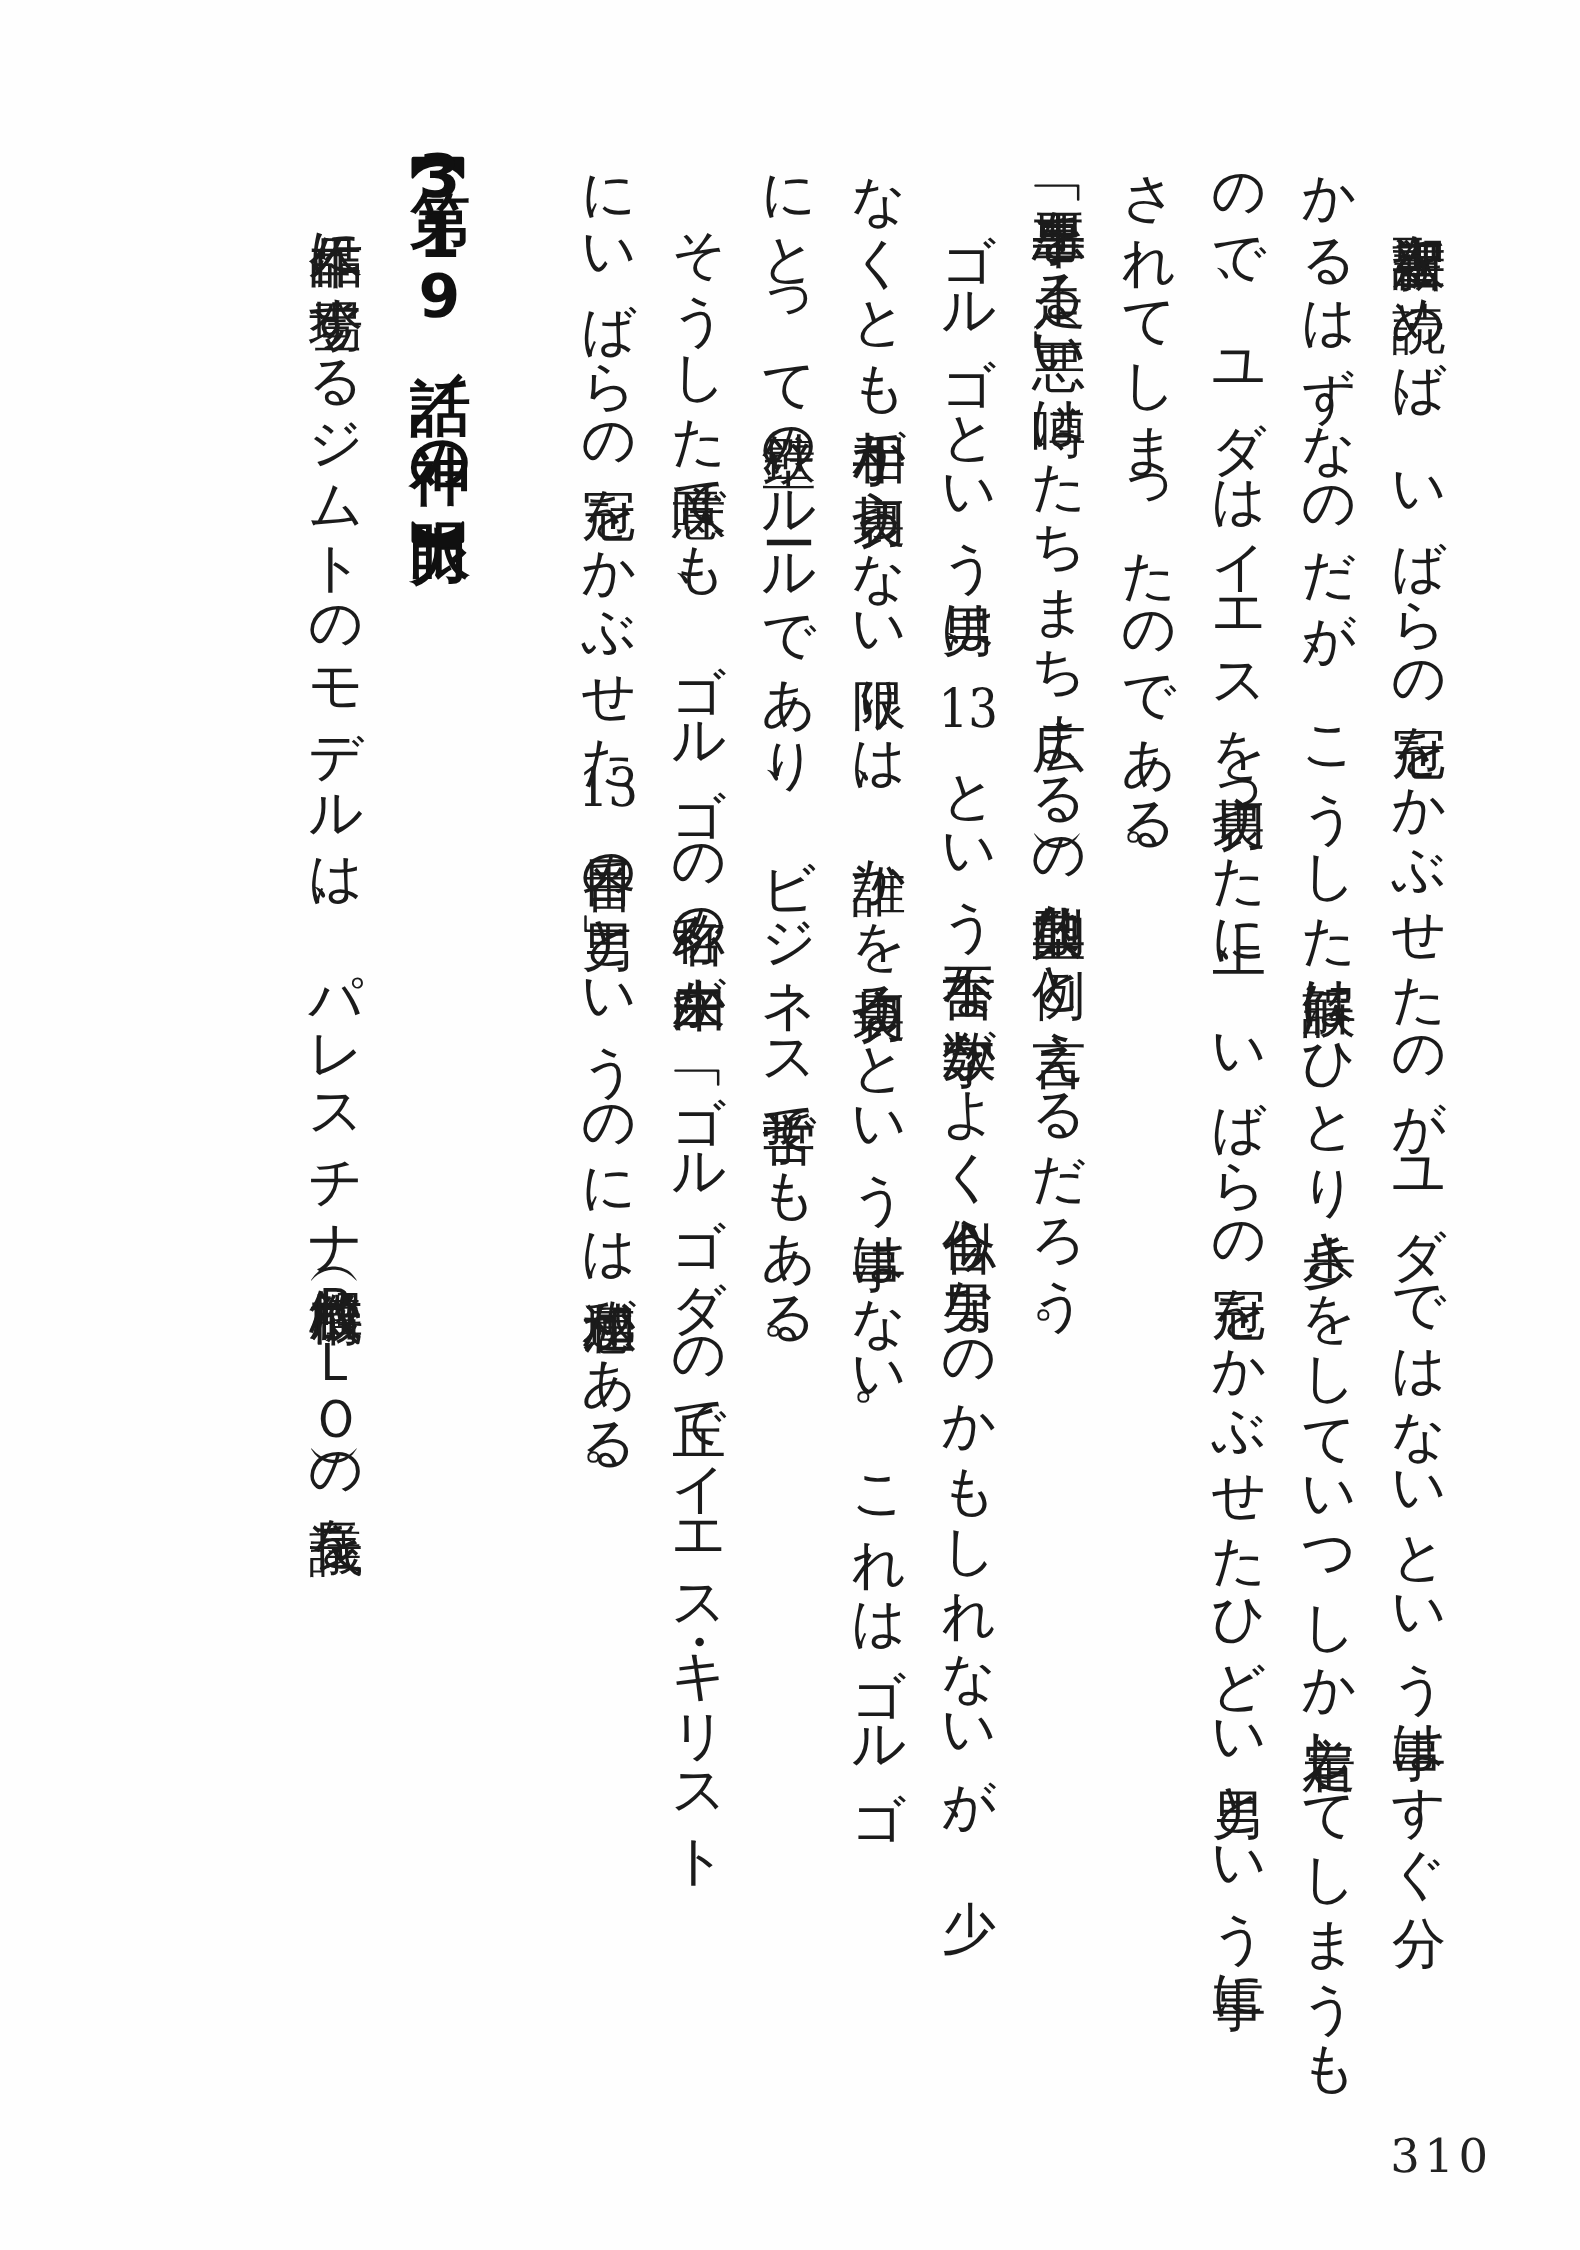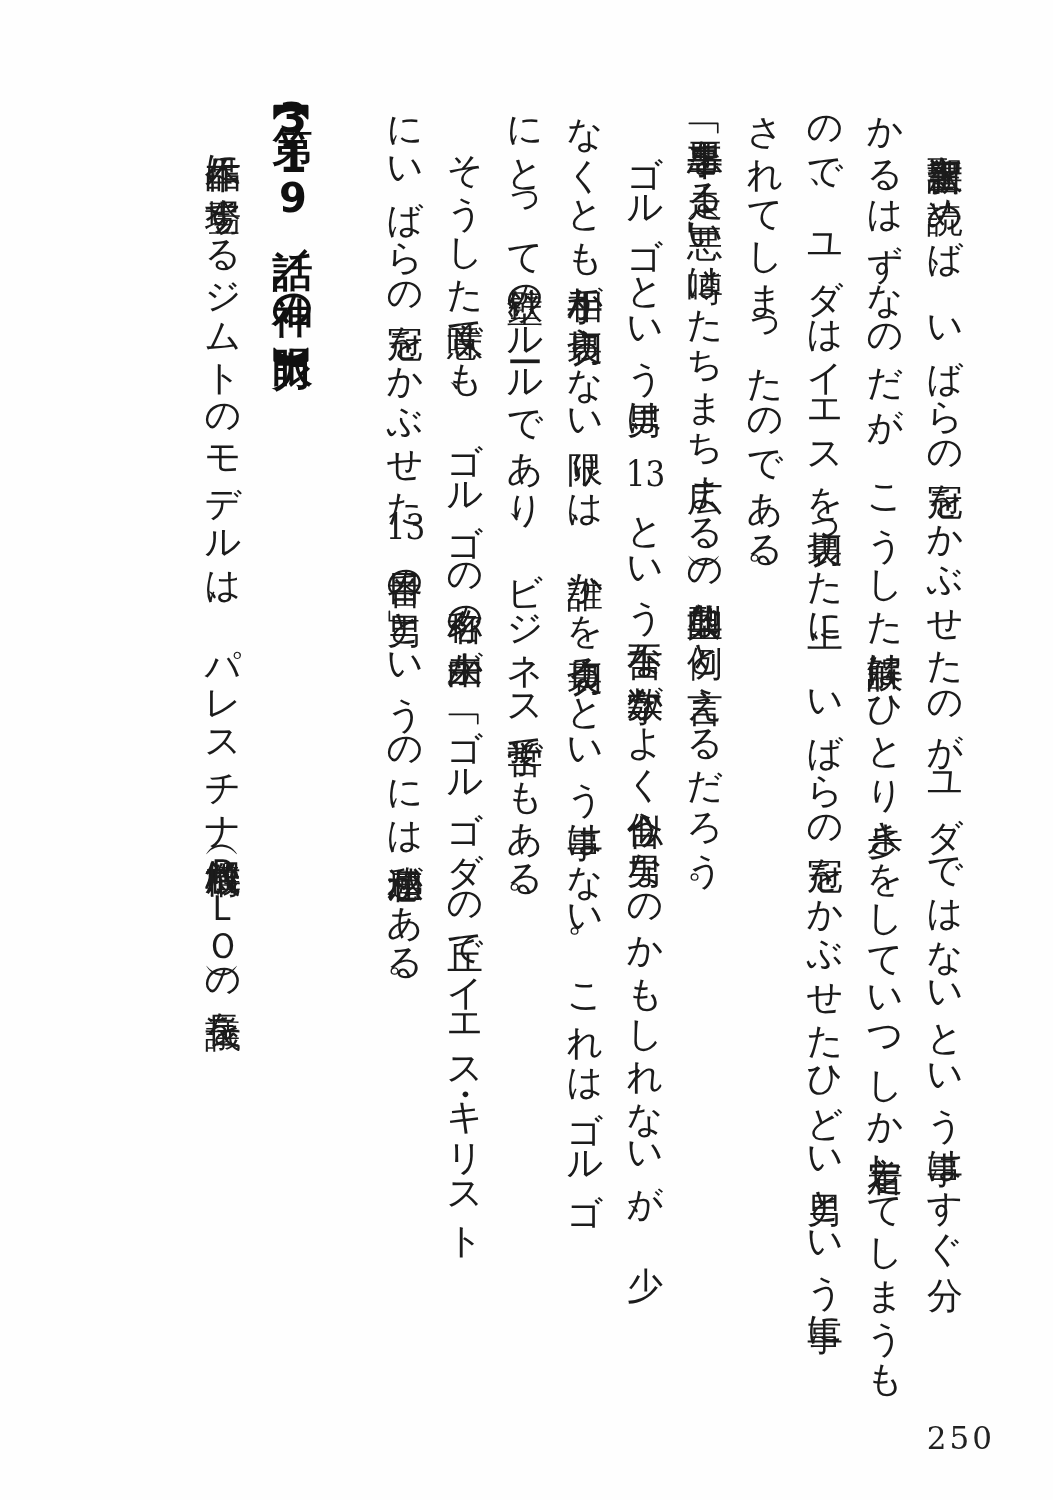--- a/index.html
+++ b/index.html
@@ -82,15 +82,15 @@
 
     <p class="line"><span>　そうした意味でも、ゴルゴの名称の由来が、「ゴルゴダの丘でイエス・キリスト</span></p>
     <p class="line"><span>にいばらの冠をかぶせた</span><span class="tcy">13</span><span>番目の男」というのには違和感がある。</span></p>
 
     <h2 class="heading"><span>【第</span><span class="tcy">3</span><span class="tcy">1</span><span class="tcy">9</span><span>話／神の眼力】</span></h2>
 
     <p class="line"><span>　本作品に登場するジムトのモデルは、パレスチナ解放機構（ＰＬＯ）の議長を</span></p>
 
   </div>
 
-  <div class="page-number">250</div>
+  <div class="page-number">310</div>
 
 </div>
 
 </body></html>

